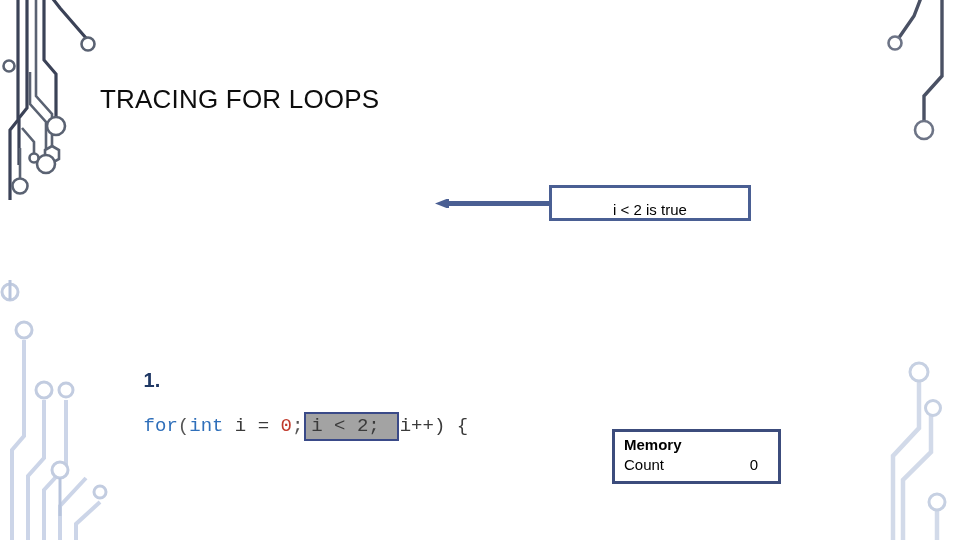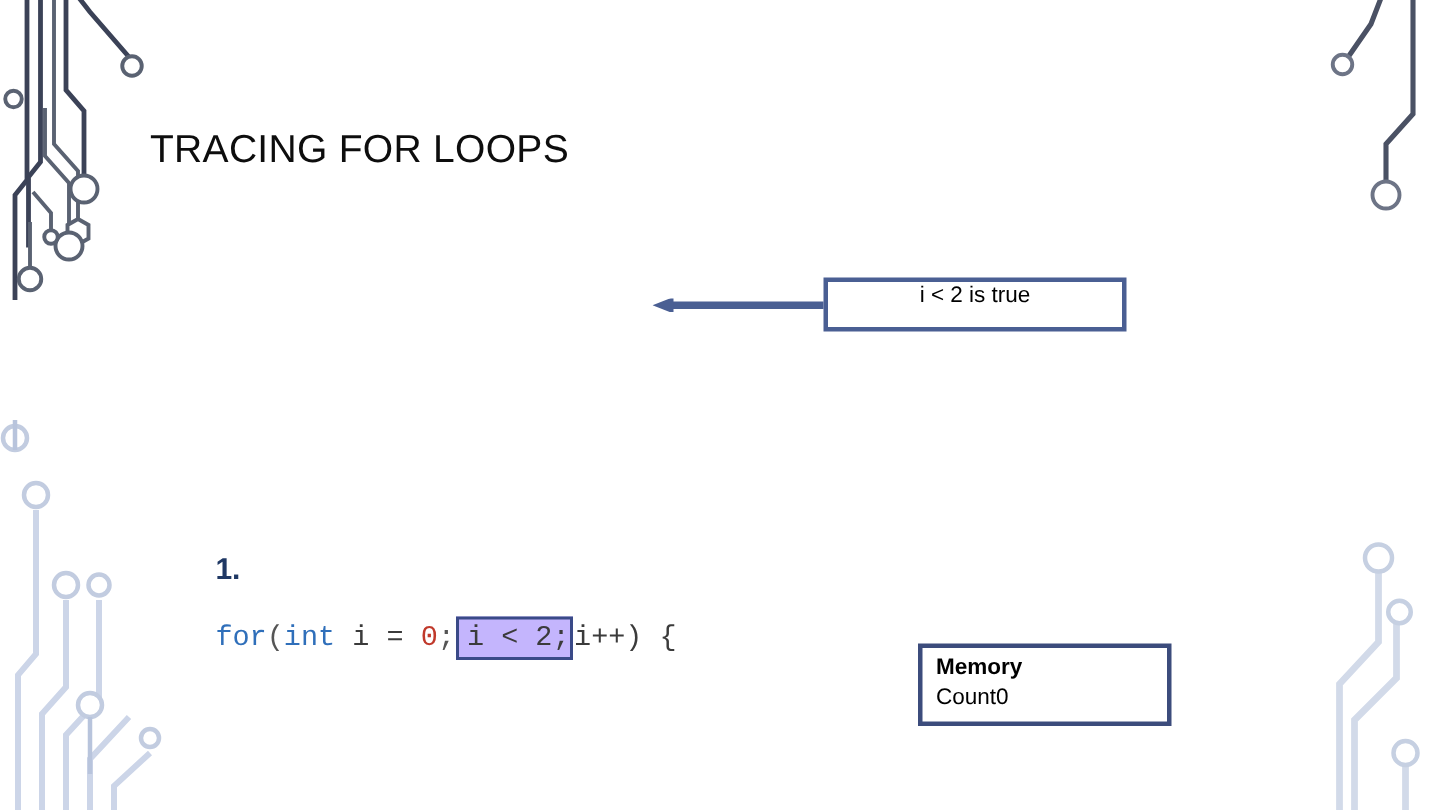--- a/index.html
+++ b/index.html
@@ -58,23 +58,23 @@
     font-family: "Liberation Sans", sans-serif;
     font-size: 20px;
   }
   .kw      { color: #2f6fba; margin-top: 20px; }
   .plain   { color: #3b3b3b; }
   .punct   { color: #555555; }
   .num     { color: #c0392b; }
 
   
   .hl {
-    background: #c4b5fd;
+    background: #a3a3a3;
     border: 2px solid #3a4a88;
-    padding: 1px 0 2px 5px;
+    padding: 1px 17px 2px 5px;
     margin: 0 1px;
     color: #3b3b3b;
     box-decoration-break: clone;
   }
 
   
   .arrow {
     position: absolute;
     left: 435px;
     top: 199px;
@@ -86,21 +86,21 @@
   
   .callout {
     position: absolute;
     left: 549px;
     top: 185px;
     width: 196px;
     height: 30px;
     border: 3px solid #4a5f93;
     background: #ffffff;
     display: flex;
-    align-items: flex-start;
+    align-items: flex-end;
     justify-content: center;
     font-family: "Liberation Sans", sans-serif;
     font-size: 15px;
     color: #000000;
   }
 
   
   .memory-box {
     position: absolute;
     left: 612px;
@@ -112,20 +112,21 @@
     font-family: "Liberation Sans", sans-serif;
   }
   .memory-title {
     font-size: 15px;
     font-weight: bold;
     color: #000000;
     line-height: 20px;
   }
   .memory-row {
     display: flex;
+    justify-content: space-between;
     font-size: 15px;
     color: #000000;
     line-height: 20px;
   }
   .memory-var { text-align: left; }
   .memory-val { text-align: right; }
 </style>
 </head>
 <body>
 

